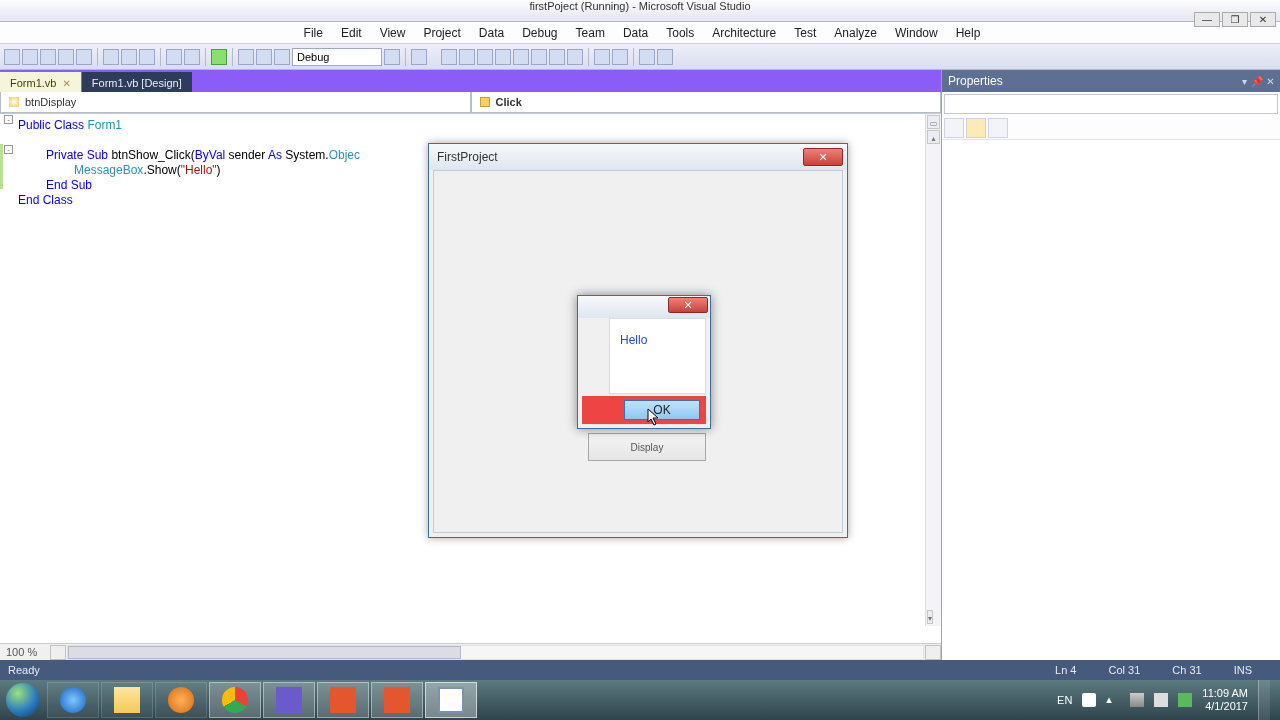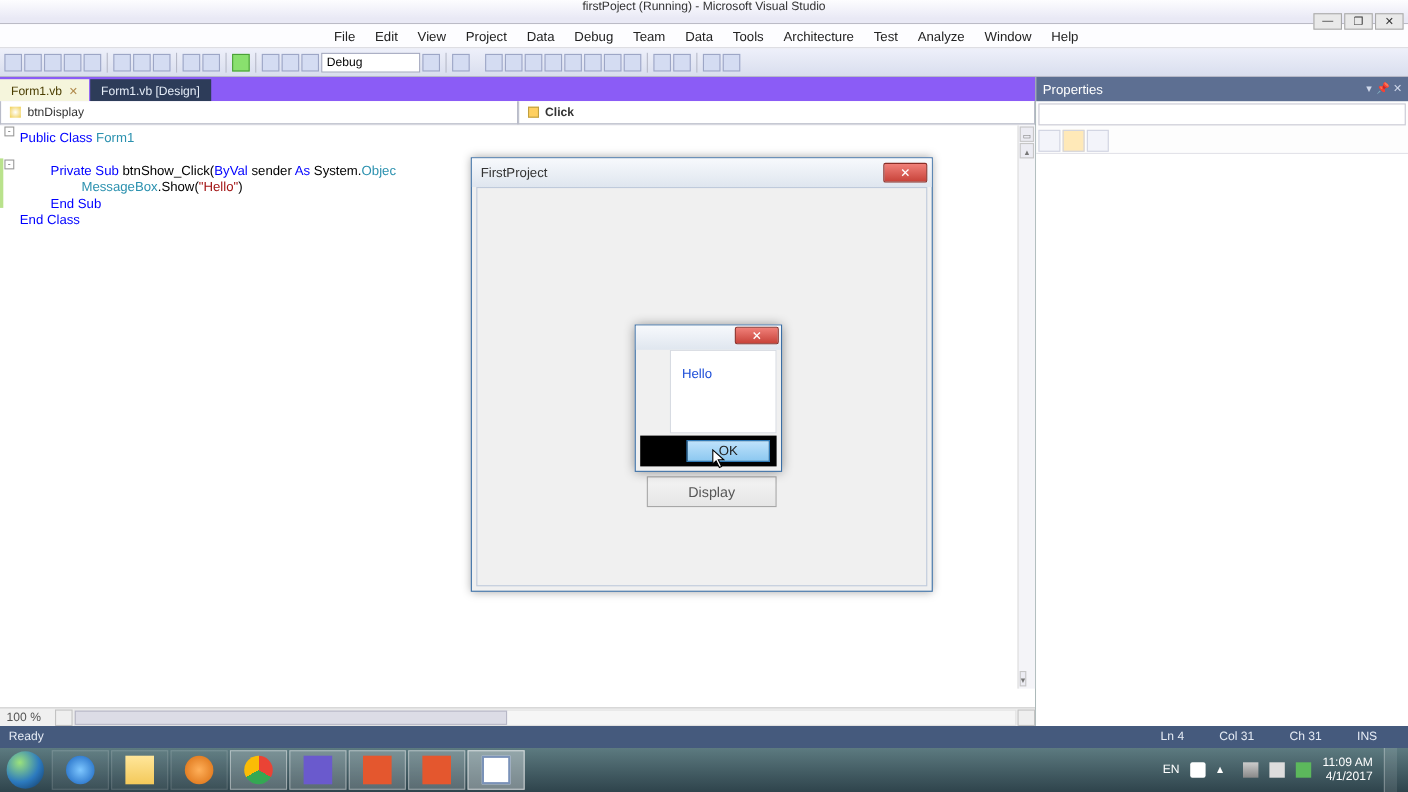--- a/index.html
+++ b/index.html
@@ -42,28 +42,28 @@
   .prop-btns span { width:20px; height:20px; border:1px solid #d0d3e0; background:#f3f4fa; display:inline-block;}
   .prop-body { flex:1; background:#fff;}
   .vs-status { position:absolute; bottom:0; left:0; right:0; height:20px; background:#455a7d; color:#e6ecf5; font-size:11px; display:flex; align-items:center; padding:0 8px; gap:94px;}
   .vs-status .right { margin-left:auto; display:flex; gap:32px; padding-right:20px;}
   
   
   .runwin { position:absolute; left:428px; top:143px; width:420px; height:395px; background:#f0f0f0; border:1px solid #3a6ea5; box-shadow:0 0 8px rgba(0,0,0,.35); }
   .runwin .rt-title { height:26px; background:linear-gradient(180deg,#f7f9fc,#dfe6ef); display:flex; align-items:center; padding-left:8px; font-size:12px; color:#333;}
   .runwin .rt-title .closebtn { margin-left:auto; width:40px; height:18px; background:linear-gradient(180deg,#f08079,#c8433a); border:1px solid #8a2c25; color:#fff; display:flex; align-items:center; justify-content:center; font-size:11px; margin-right:4px; border-radius:2px; cursor:pointer;}
   .runwin .rt-body { position:absolute; top:26px; bottom:4px; left:4px; right:4px; border:1px solid #bfcadb; background:#f0f0f0;}
-  .runwin .disp-btn { position:absolute; left:154px; top:262px; width:118px; height:28px; border:1px solid #a7a7a7; background:linear-gradient(180deg,#f4f4f4,#e6e6e6); font-size:13px; color:#555;}
+  .runwin .disp-btn { position:absolute; left:154px; top:262px; width:118px; height:28px; border:1px solid #a7a7a7; background:linear-gradient(180deg,#f4f4f4,#e6e6e6); font-size:10px; color:#555;}
   
   
   .msgbox { position:absolute; left:577px; top:295px; width:134px; height:134px; border:1px solid #3a6ea5; background:#f0f0f0; box-shadow:0 0 10px rgba(0,0,0,.45);}
   .msgbox .mb-title { height:22px; background:linear-gradient(180deg,#f7f9fc,#dfe6ef); display:flex;}
   .msgbox .mb-title .closebtn { margin-left:auto; width:40px; height:16px; background:linear-gradient(180deg,#f08079,#c8433a); border:1px solid #8a2c25; color:#fff; display:flex; align-items:center; justify-content:center; font-size:11px; margin-right:2px; margin-top:1px; border-radius:2px; cursor:pointer;}
   .msgbox .mb-body { position:absolute; top:22px; left:4px; right:4px; bottom:34px; border:1px solid #d7dbe2; background:#fff; padding:14px 10px; font-size:12px; color:#1d4ed8;margin-left:27px;}
-  .msgbox .mb-foot { position:absolute; bottom:4px; left:4px; right:4px; height:28px; background:#000000; display:flex; align-items:center; justify-content:flex-end; padding-right:6px;}
+  .msgbox .mb-foot { position:absolute; bottom:4px; left:4px; right:4px; height:28px; background:#ef4444; display:flex; align-items:center; justify-content:flex-end; padding-right:6px;}
   .msgbox .mb-foot button { width:76px; height:20px; border:1px solid #2e78b5; background:linear-gradient(180deg,#bfe2fb,#8cc8f0); font-size:12px; color:#222; cursor:pointer;}
   .cursor { position:absolute; left:647px; top:408px; width:14px; height:18px; pointer-events:none;}
   
   
   .taskbar { position:absolute; left:0; right:0; bottom:0; height:40px; background:linear-gradient(180deg,rgba(70,90,110,.7),rgba(30,45,60,.85)); display:flex; align-items:center;}
   .start { width:46px; height:40px; display:flex; align-items:center; justify-content:center;}
   .start .orb { width:34px; height:34px; border-radius:50%; background:radial-gradient(circle at 35% 30%, #9be27c, #2c7abf 55%, #10355c);}
   .task-item { width:52px; height:36px; margin:2px 1px; border:1px solid rgba(255,255,255,.15); background:rgba(255,255,255,.05); display:flex; align-items:center; justify-content:center;}
   .task-item.running { background:rgba(255,255,255,.2); border:1px solid rgba(255,255,255,.4);}
   .task-item.active { background:rgba(255,255,255,.35); border:1px solid rgba(255,255,255,.6);}

